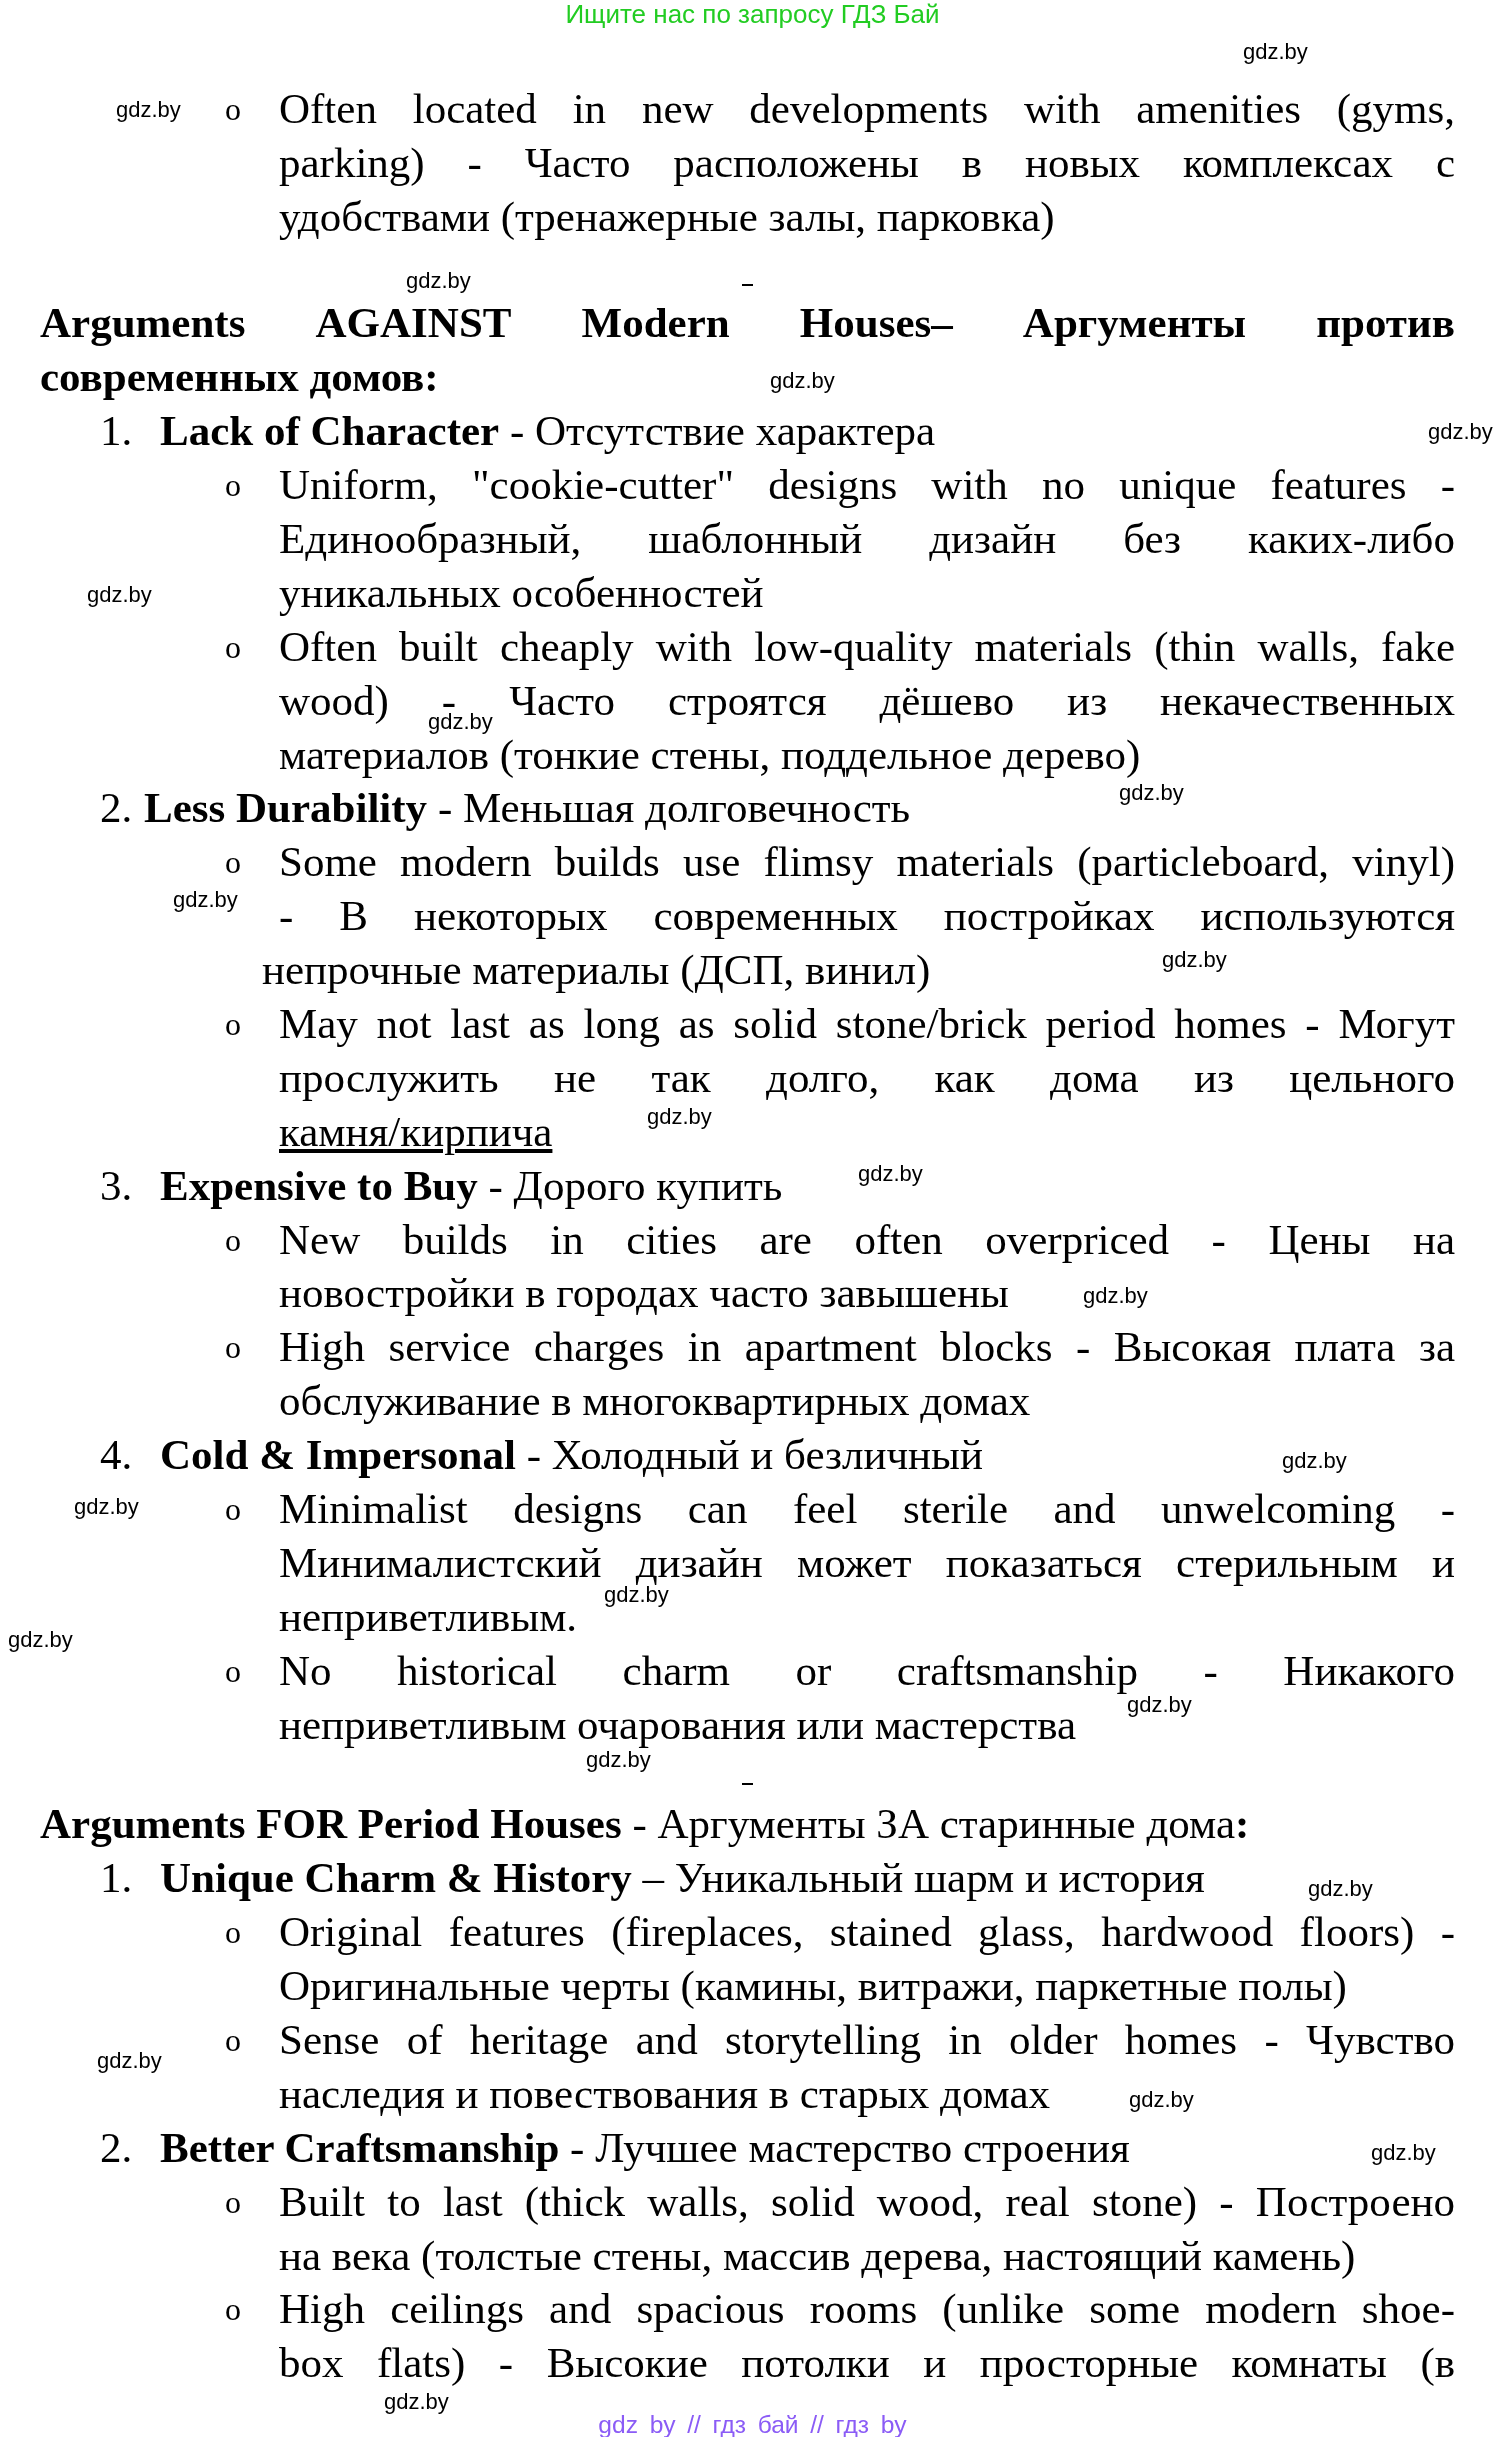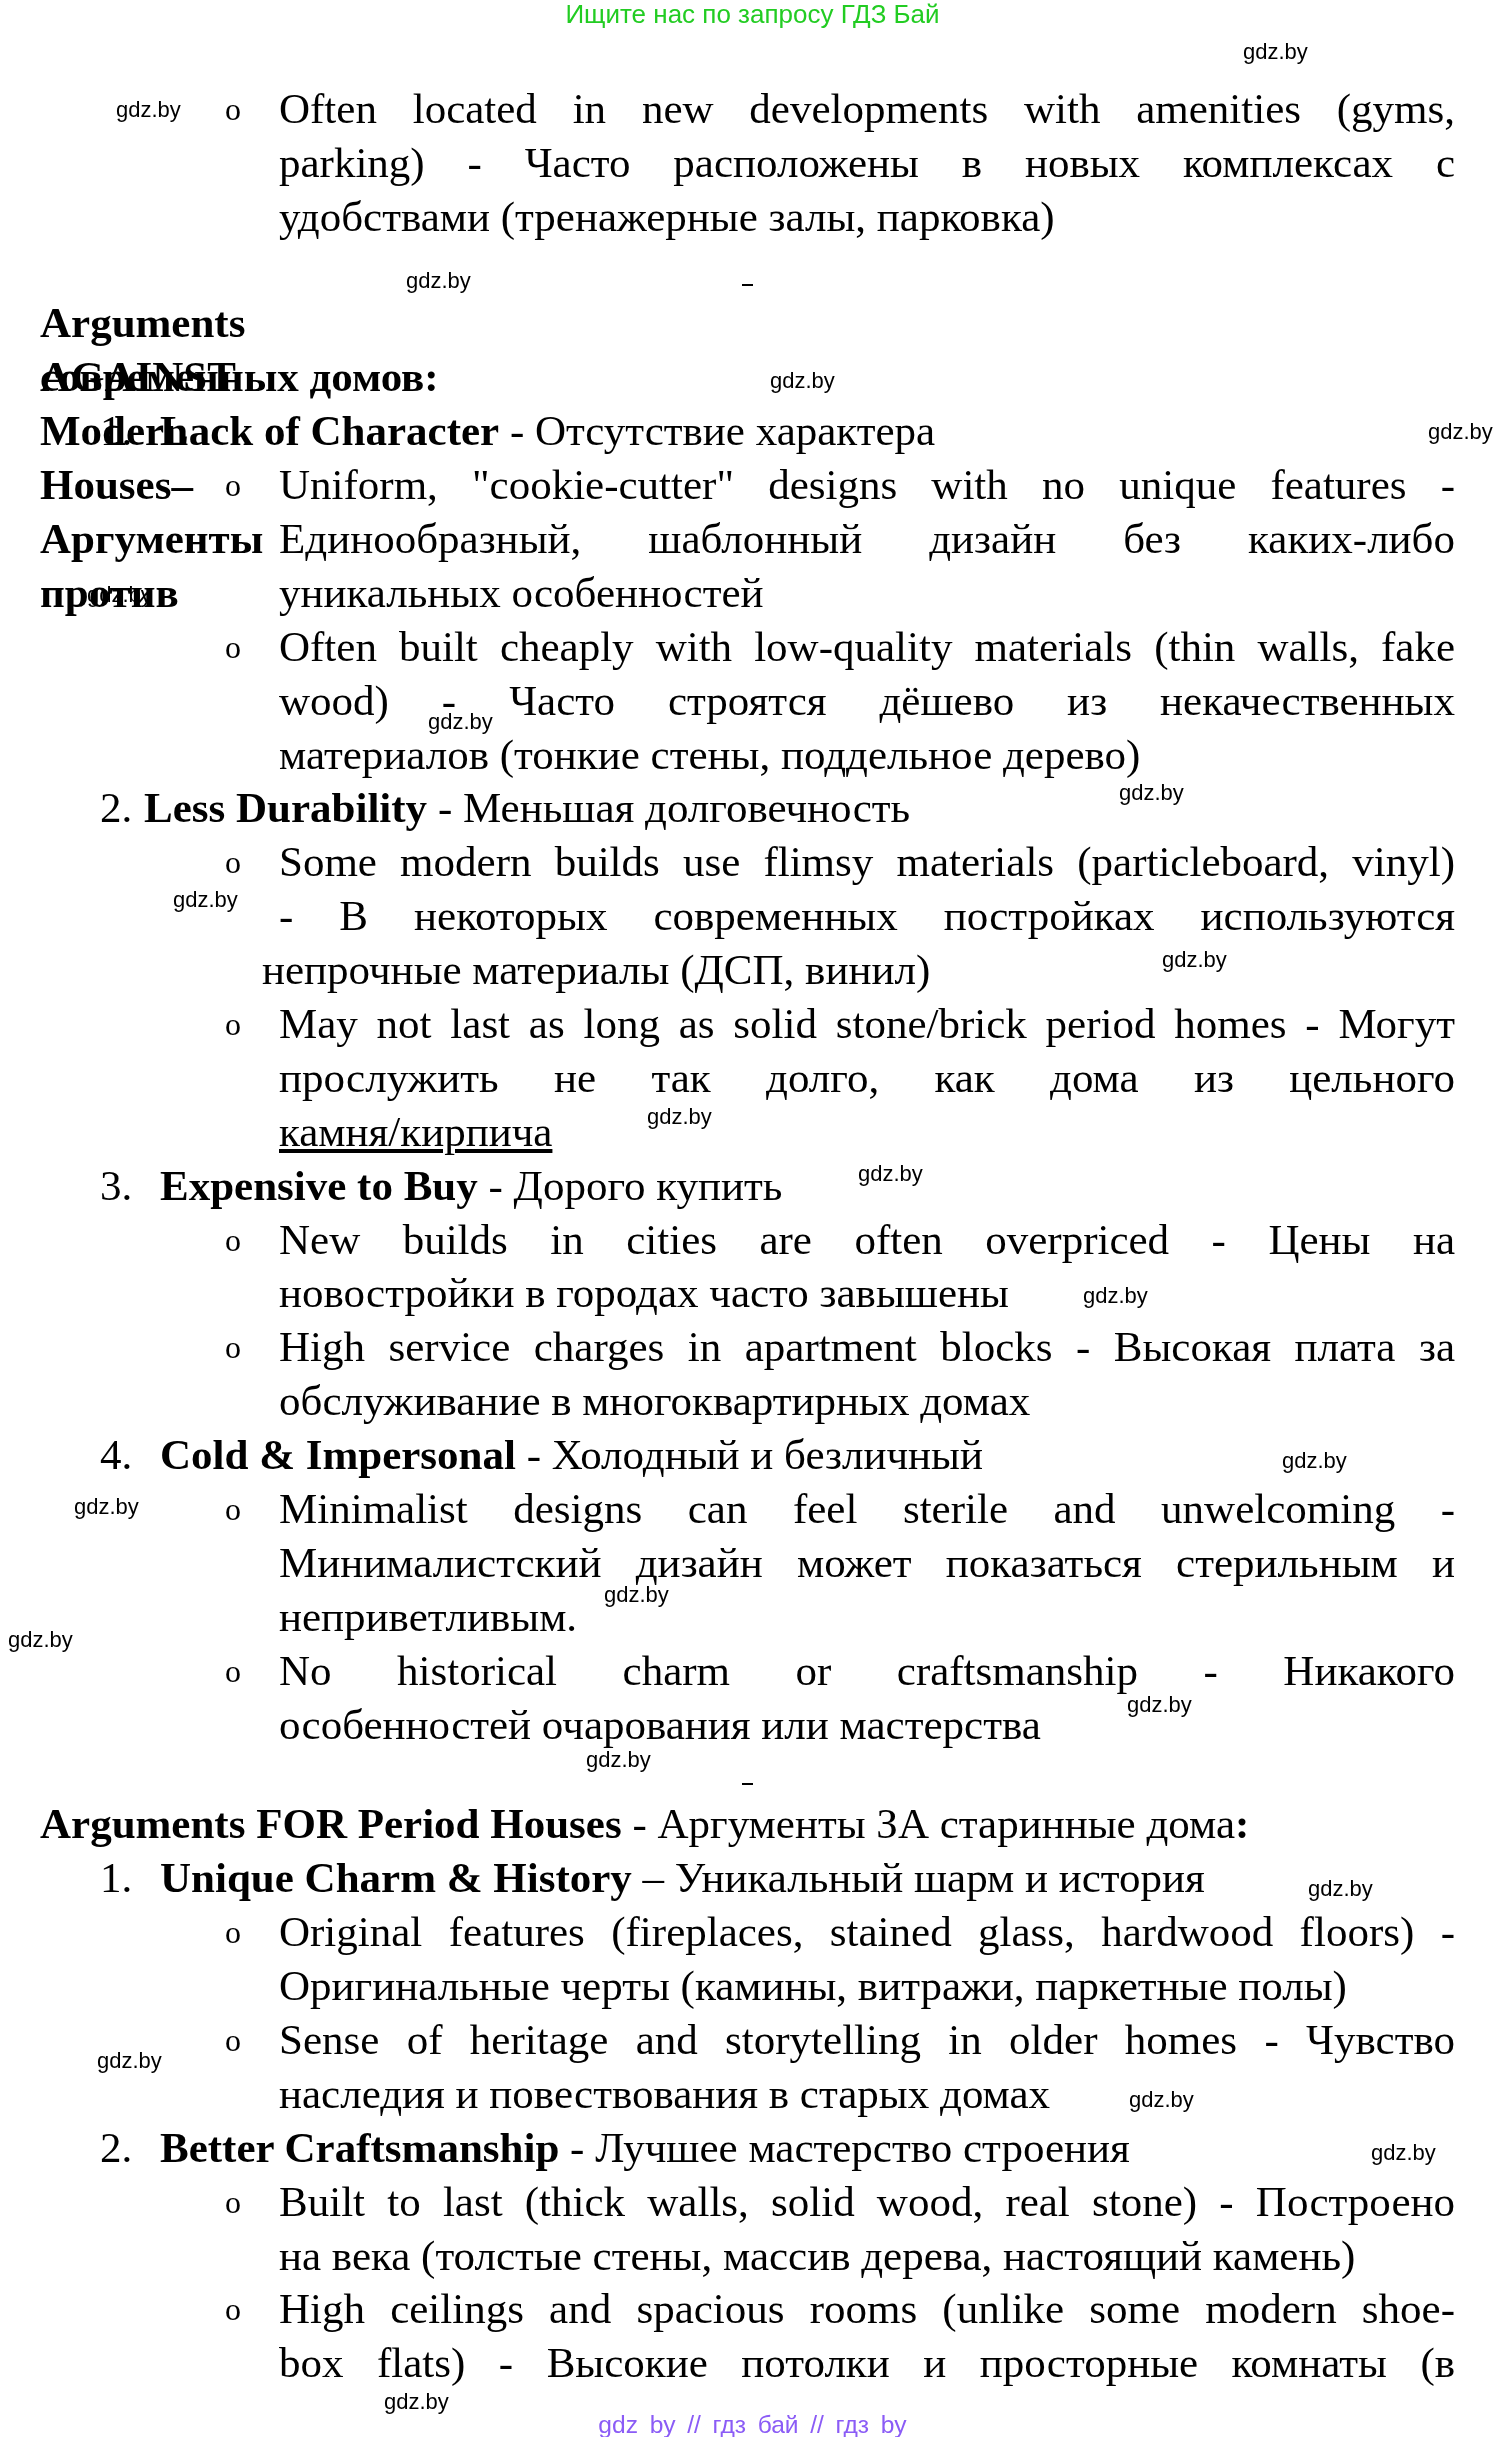--- a/index.html
+++ b/index.html
@@ -51,21 +51,21 @@
 <div class="wm" style="left:97px;top:2049px;">gdz.by</div>
 <div class="wm" style="left:1129px;top:2088px;">gdz.by</div>
 <div class="wm" style="left:1371px;top:2141px;">gdz.by</div>
 <div class="wm" style="left:384px;top:2390px;">gdz.by</div>
 
 <div class="bullet" style="left:225px;top:82px;">o</div>
 <div class="line just" style="left:279px;width:1176px;top:82px;">Often located in new developments with amenities (gyms,</div>
 <div class="line just" style="left:279px;width:1176px;top:136px;">parking) - Часто расположены в новых комплексах с</div>
 <div class="line" style="left:279px;top:190px;">удобствами (тренажерные залы, парковка)</div>
 
-<div class="line" style="left:40px;width:1415px;top:296px;display:flex;justify-content:space-between;font-weight:bold;flex-direction:column;">
+<div class="line" style="left:40px;width:1415px;top:296px;display:flex;justify-content:space-between;font-weight:bold;">
   <span>Arguments</span>
   <span>AGAINST</span>
   <span>Modern</span>
   <span>Houses–</span>
   <span>Аргументы</span>
   <span>против</span>
 </div>
 <div class="line" style="left:40px;top:350px;font-weight:bold;">современных домов:</div>
 
 <div class="num" style="left:100px;top:404px;">1.</div>
@@ -108,21 +108,21 @@
 <div class="num" style="left:100px;top:1428px;">4.</div>
 <div class="line" style="left:160px;top:1428px;">
   <b>Cold &amp; Impersonal</b><span> - </span><span>Холодный и безличный</span>
 </div>
 <div class="bullet" style="left:225px;top:1482px;">o</div>
 <div class="line just" style="left:279px;width:1176px;top:1482px;">Minimalist designs can feel sterile and unwelcoming -</div>
 <div class="line just" style="left:279px;width:1176px;top:1536px;">Минималистский дизайн может показаться стерильным и</div>
 <div class="line" style="left:279px;top:1590px;">неприветливым.</div>
 <div class="bullet" style="left:225px;top:1644px;">o</div>
 <div class="line just" style="left:279px;width:1176px;top:1644px;">No historical charm or craftsmanship - Никакого</div>
-<div class="line" style="left:279px;top:1698px;">особенностей очарования или мастерства</div>
+<div class="line" style="left:279px;top:1698px;">неприветливым очарования или мастерства</div>
 
 <div class="line" style="left:40px;top:1797px;">
   <b>Arguments FOR Period Houses</b><span> - Аргументы ЗА старинные дома</span><b>:</b>
 </div>
 
 <div class="num" style="left:100px;top:1851px;">1.</div>
 <div class="line" style="left:160px;top:1851px;">
   <b>Unique Charm &amp; History</b><span> – </span><span>Уникальный шарм и история</span>
 </div>
 <div class="bullet" style="left:225px;top:1905px;">o</div>

